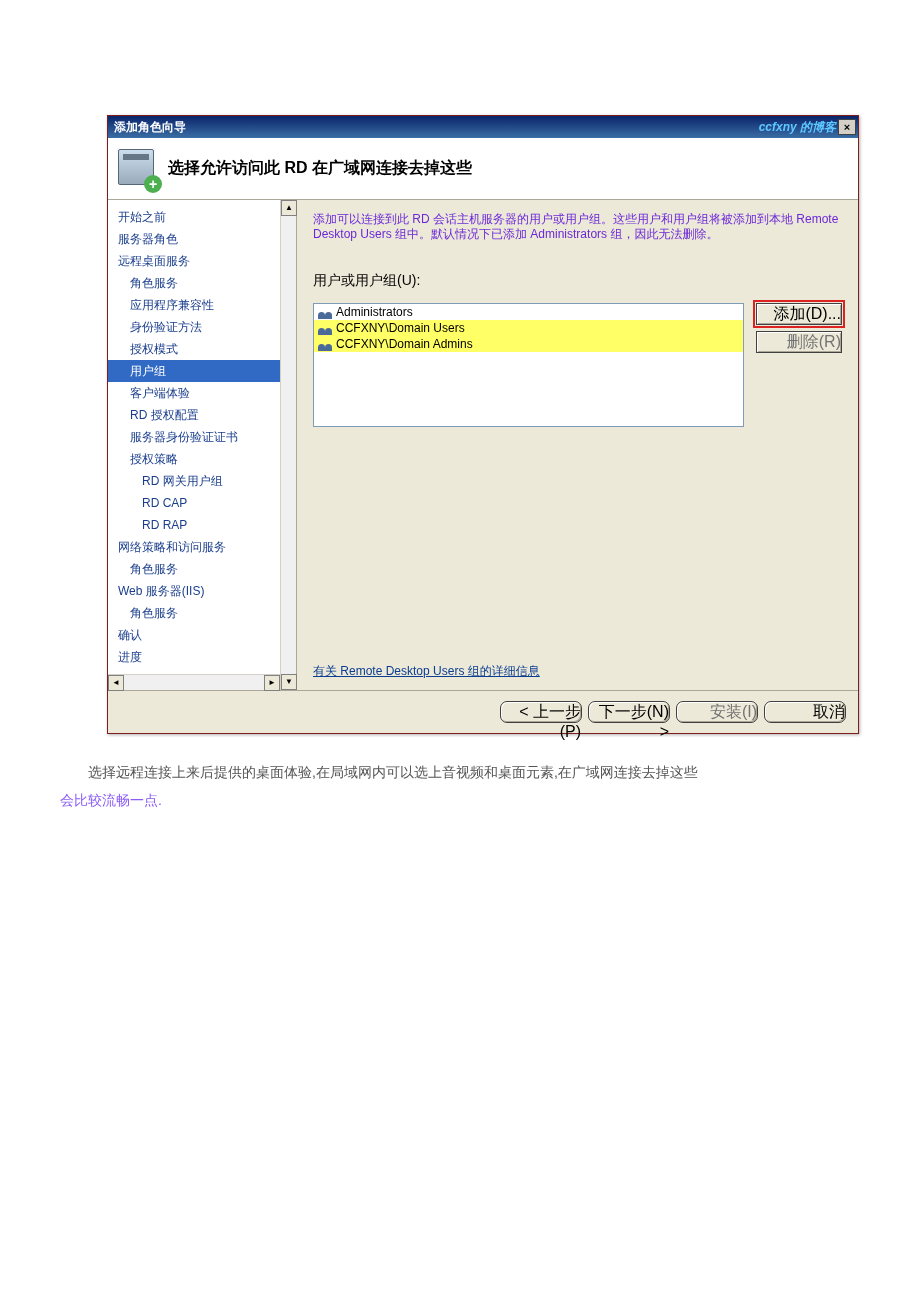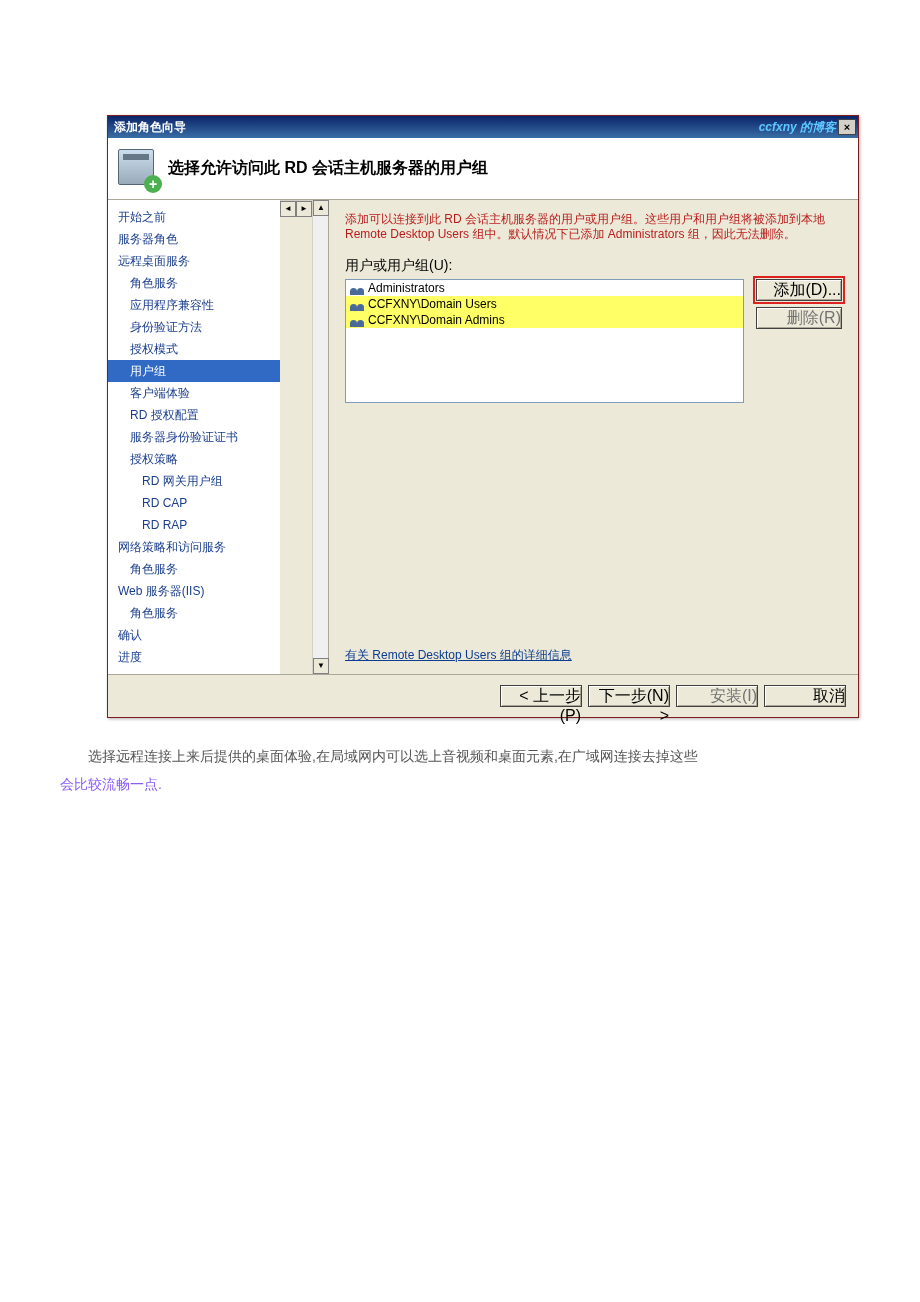--- a/index.html
+++ b/index.html
@@ -145,29 +145,29 @@
   .hscroll .track { flex: 1; background: #f0f0f0; }
   .content {
     flex: 1;
     background: #ece9d8;
     padding: 12px 16px 10px 16px;
     display: flex;
     flex-direction: column;
   }
   .instruction {
     font-size: 12px;
-    color: #b91c1c;
+    color: #6d28d9;
     line-height: 15px;
-    margin-bottom: 15px;
+    margin-bottom: 30px;
   }
   .listbox-label {
     font-size: 14px;
     margin-bottom: 4px;
   }
-  .list-row { display: flex; gap: 12px; }
+  .list-row { display: flex; gap: 12px; margin-top: 9px; }
   .listbox {
     flex: 1;
     height: 124px;
     background: #fff;
     border: 1px solid #7f9db9;
     overflow: hidden;
   }
   .listbox .row {
     display: flex;
     align-items: center;
@@ -225,21 +225,21 @@
     margin-top: 8px;
   }
   .button-row {
     border-top: 1px solid #aca899;
     padding: 10px 12px;
     background: #ece9d8;
     display: flex;
     justify-content: flex-end;
     gap: 6px;
   }
-  .button-row .win-btn { width: 82px; }
+  .button-row .win-btn { width: 82px; border-radius: 7px; }
   .caption {
     width: 770px;
     margin: 24px 0 0 60px;
     font-size: 14px;
     color: #555;
     line-height: 28px;
     text-indent: 2em;
   }
   .caption .faded { color: #8b5cf6; }
 </style>
@@ -253,26 +253,26 @@
       <span class="title">添加角色向导</span>
       <span class="watermark">ccfxny 的博客</span>
       <div class="close-btn">×</div>
     </div>
 
     <div class="header">
       <div class="header-icon">
         <div class="server-icon"></div>
         <div class="plus-badge">+</div>
       </div>
-      <h1>选择允许访问此 RD 会话主机服务器的用户组</h1>
+      <h1>选择允许访问此 RD 在广域网连接去掉这些</h1>
     </div>
 
     <div class="body">
       <div class="sidebar-wrap">
-        <div style="display:flex;flex-direction:row;">
+        <div style="display:flex;flex-direction:column;">
           <div class="sidebar" id="sidebar">
               <div class="nav-item">开始之前</div>
               <div class="nav-item">服务器角色</div>
               <div class="nav-item">远程桌面服务</div>
               <div class="nav-item sub">角色服务</div>
               <div class="nav-item sub">应用程序兼容性</div>
               <div class="nav-item sub">身份验证方法</div>
               <div class="nav-item sub">授权模式</div>
               <div class="nav-item sub selected">用户组</div>
               <div class="nav-item sub">客户端体验</div>

